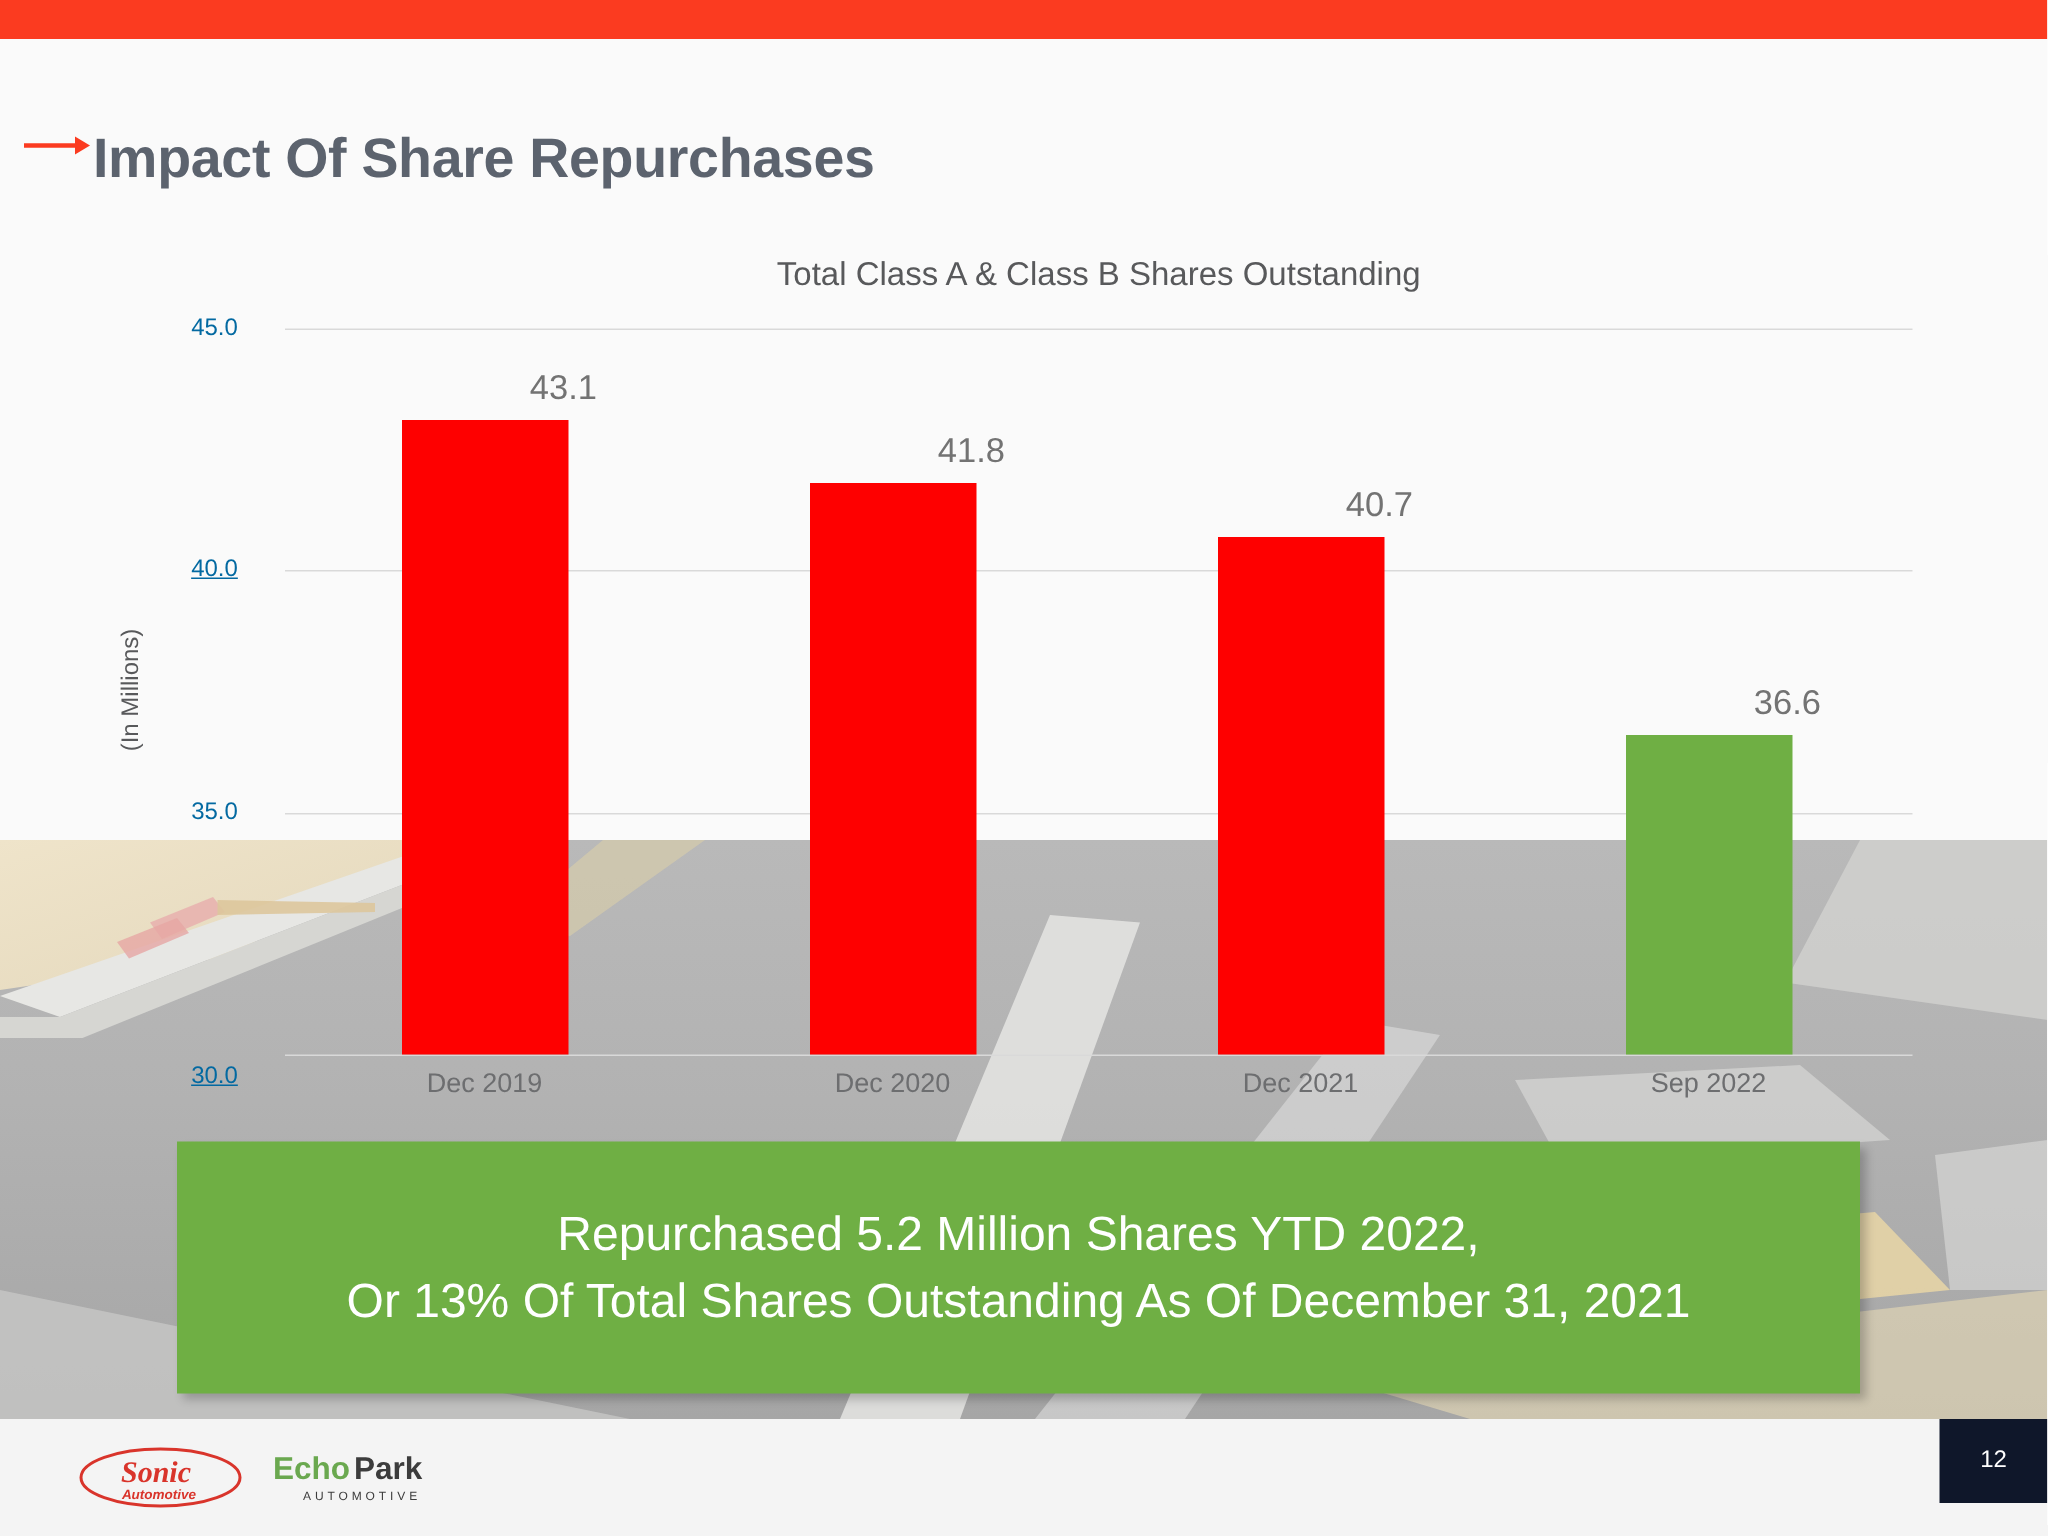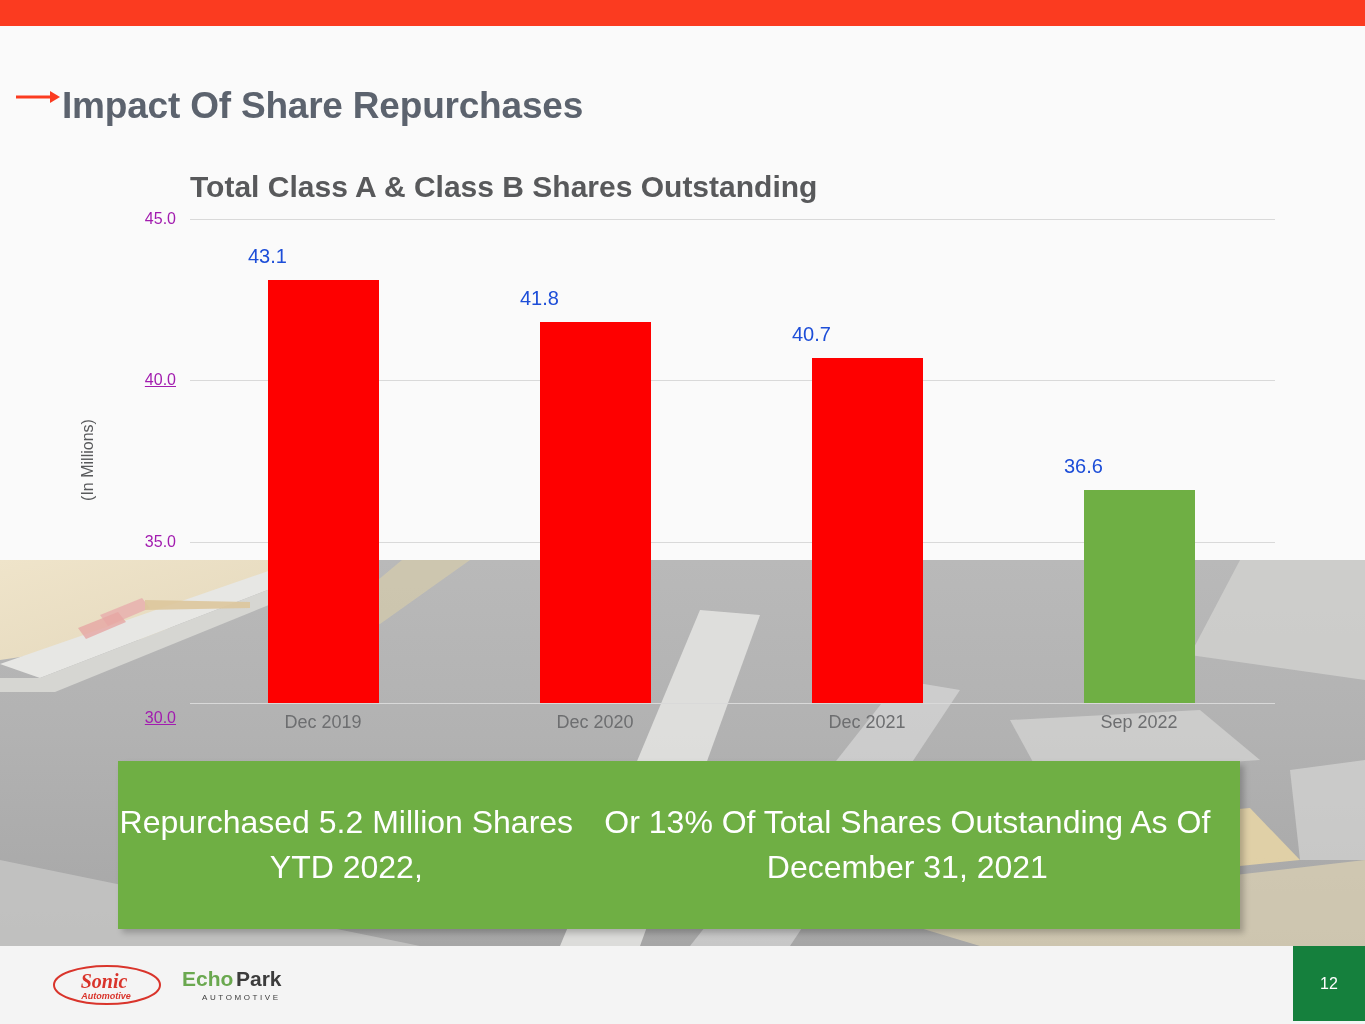--- a/index.html
+++ b/index.html
@@ -39,69 +39,69 @@
     overflow: hidden;
   }
   #photo svg { display: block; }
 
   
   #chart {
     position: absolute; left: 0; top: 150px; width: 1365px; height: 600px;
   }
   #chart-title {
     position: absolute; left: 190px; top: 20px; width: 1085px;
-    font-size: 30px; color: #58595b; font-weight: bold;
+    text-align: center; font-size: 22px; color: #58595b;
   }
   #y-axis-label {
     position: absolute; left: -1px; top: 300px;
     width: 180px; text-align: center;
     transform: rotate(-90deg); transform-origin: 90px 10px;
     font-size: 16px; color: #58595b;
   }
   .grid-line {
     position: absolute; left: 190px; width: 1085px; height: 1px;
     background: #d9d9d9;
   }
   .y-tick {
-    position: absolute; left: 110px; width: 66px; text-align: right;
-    font-size: 16px; color: #a21caf; transform: translateY(-9px);
+    position: absolute; left: 110px; width: 66px; text-align: center;
+    font-size: 16px; color: #0369a1; transform: translateY(-9px);
   }
   .plot-bar {
     position: absolute; width: 111px;
   }
   .bar-value {
-    position: absolute; width: 150px; text-align: left;
-    font-size: 20px; color: #1d4ed8;
+    position: absolute; width: 150px; text-align: right;
+    font-size: 23px; color: #737373;
   }
   .x-label {
     position: absolute; width: 200px; text-align: center; top: 562px;
     font-size: 18px; color: #6d6e70;
   }
 
   
   #callout {
     position: absolute; left: 118px; top: 761px; width: 1122px; height: 168px;
     background: #6faf44; color: #ffffff;
-    display: flex; flex-direction: row; justify-content: center;
+    display: flex; flex-direction: column; justify-content: center;
     align-items: center; text-align: center;
     box-shadow: 4px 4px 6px rgba(0,0,0,0.22);
   }
   #callout .line-a { font-size: 32px; line-height: 45px; }
   #callout .line-b { font-size: 32px; line-height: 45px; margin-top: 18px; }
 
   
   #footer {
     position: absolute; left: 0; top: 946px; width: 1365px; height: 78px;
     background: #f4f4f4;
   }
   #logo-sonic  { position: absolute; left: 52px; top: 18px; width: 110px; height: 42px; }
   #logo-echo   { position: absolute; left: 180px; top: 18px; width: 120px; height: 42px; }
   #page-badge {
-    position: absolute; right: 0; top: 0; width: 72px; height: 75px;
-    background: #15803d; color: #ffffff;
+    position: absolute; right: 0; top: 0; width: 72px; height: 56px;
+    background: #0f172a; color: #ffffff;
     display: flex; align-items: center; justify-content: center;
     font-size: 16px;
   }
 </style>
 </head>
 <body>
 
 <div id="slide">
 
   <div id="top-bar"></div>

